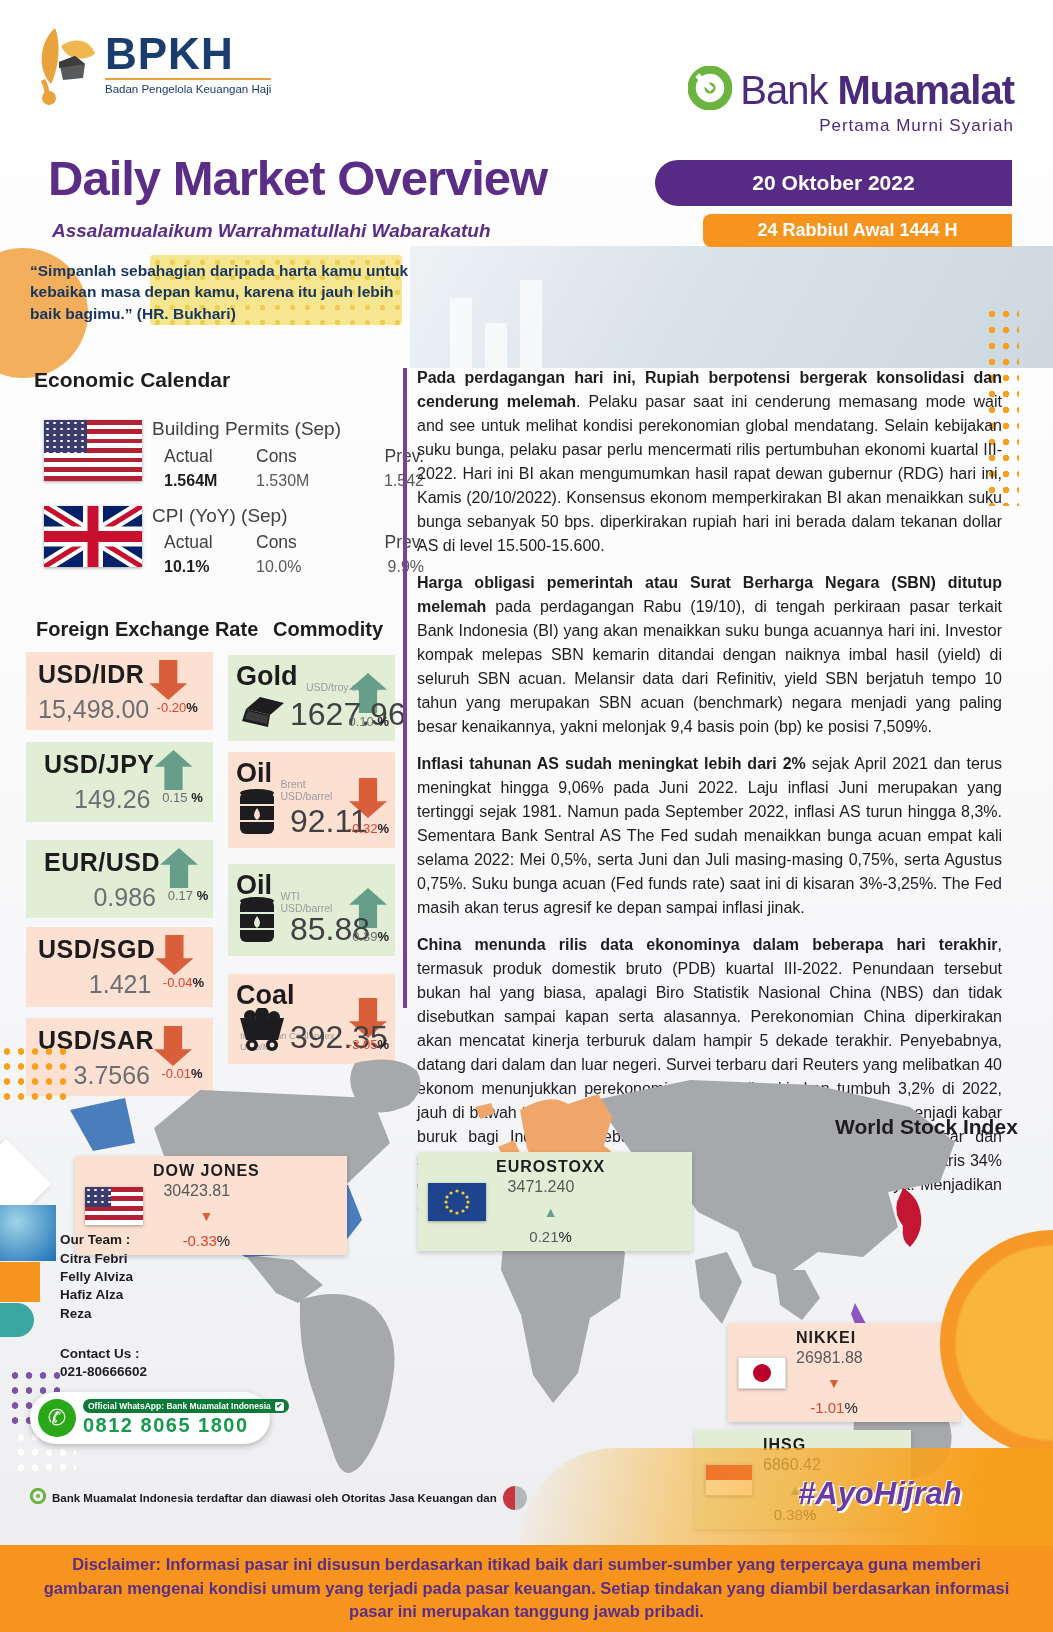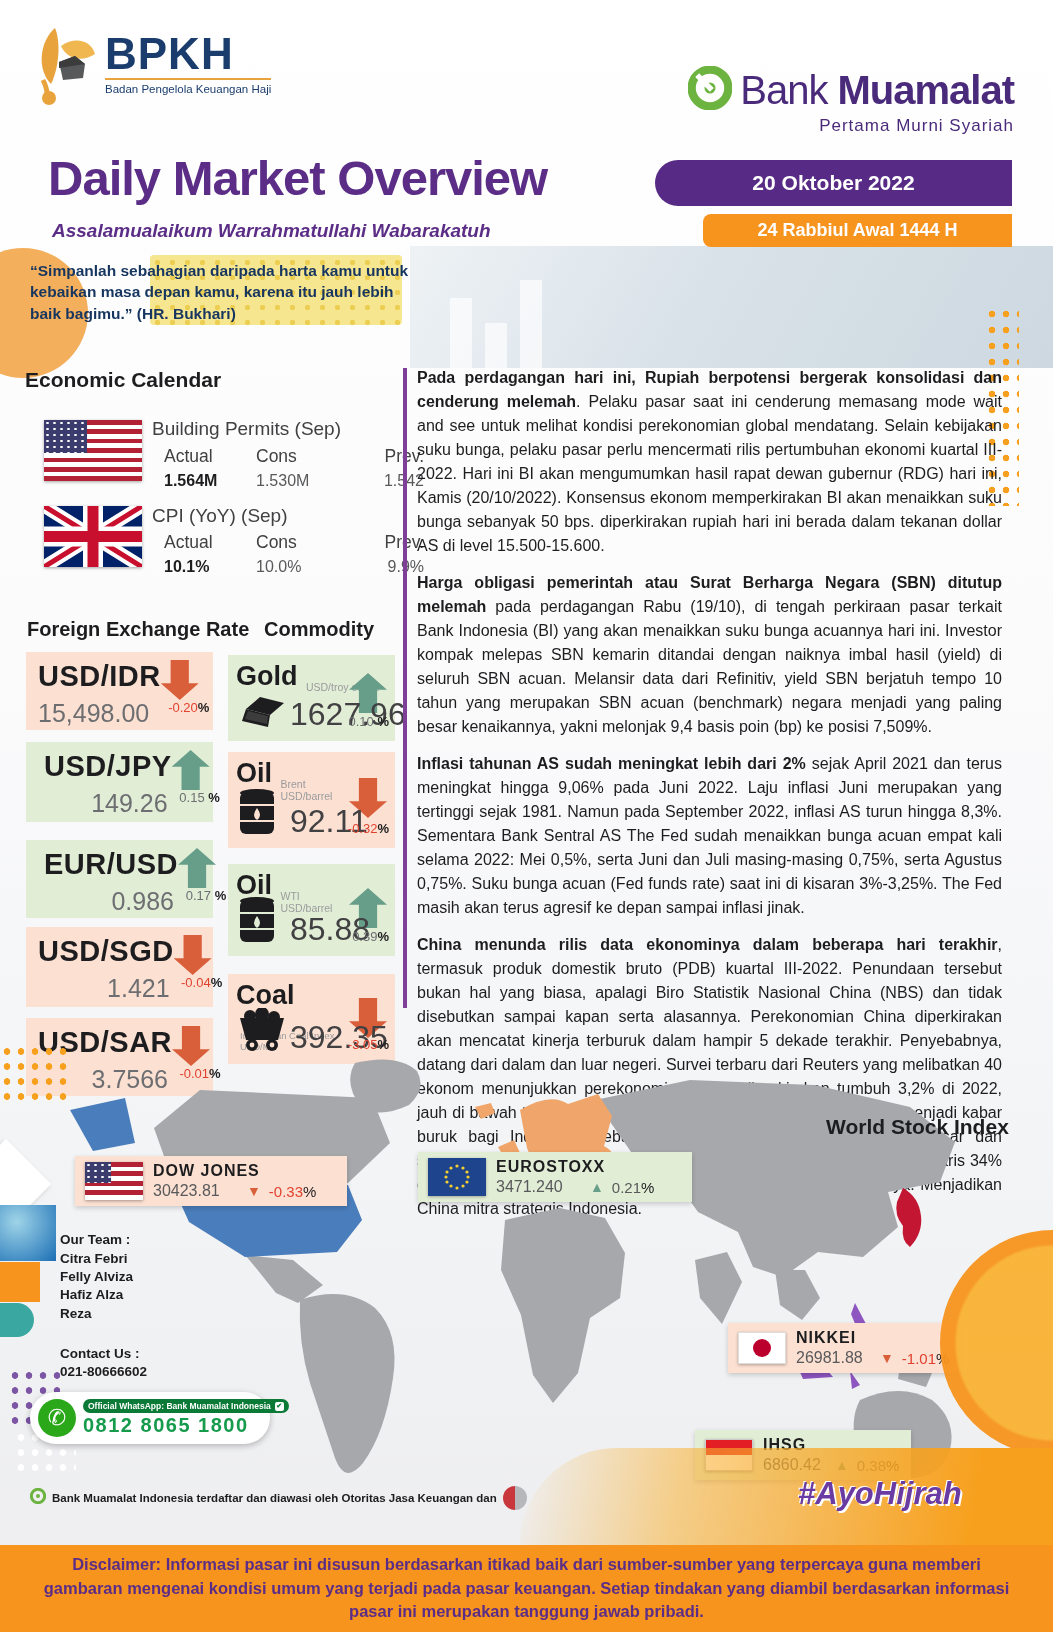--- a/index.html
+++ b/index.html
@@ -36,38 +36,38 @@
                       border-radius:4px; }
   .photo-band { position:absolute; left:410px; top:246px; width:643px; height:122px;
                 background:linear-gradient(120deg,#eef2f5 0%,#d9e2e9 45%,#cdd8e0 100%); }
   .photo-band i { position:absolute; bottom:0; width:22px; background:rgba(255,255,255,.65); }
   .dots-orange-right { position:absolute; left:985px; top:306px; width:34px; height:200px;
                        background-image:radial-gradient(circle,#f7a01d 3px,transparent 3.6px); background-size:14px 16px; }
   .quote { position:absolute; left:30px; top:260px; width:382px; font-size:15.5px; font-weight:bold;
            color:#16355f; line-height:1.38; }
 
   
-  .sec-head { position:absolute; font-size:21px; font-weight:bold; color:#1d1d1f; }
+  .sec-head { position:absolute; font-size:21px; font-weight:bold; color:#1d1d1f;margin-left:9px; }
   .flag { position:absolute; box-shadow:0 1px 3px rgba(0,0,0,.35); }
   .flag-us { background:repeating-linear-gradient(180deg,#b22234 0 4.7px,#fff 4.7px 9.4px); }
   .flag-us::after { content:""; position:absolute; left:0; top:0; width:44%; height:54%; background:#3c3b6e;
                     background-image:radial-gradient(circle,#fff 1px,transparent 1.4px); background-size:7px 6px; }
   .cal-title { position:absolute; font-size:19px; color:#414042; }
   .cal-row { position:absolute; display:flex; }
   .cal-row span { display:inline-block; }
   .c1 { width:92px; } .c2 { width:80px; } .c3 { width:88px; text-align:right; }
   .cal-lab { font-size:17.5px; color:#414042; }
   .cal-val { font-size:16px; color:#58595b; }
   .cal-val .actual { font-weight:bold; color:#1d1d1f; }
 
   
   .fx-card { position:absolute; left:26px; width:187px; padding:8px 10px 6px 12px; }
   .bg-pink { background:#fce0d2; } .bg-green { background:#e2edd6;padding-left:18px; }
   .fx-grid { display:grid; grid-template-columns:1fr 56px; }
-  .fx-pair { font-size:29px; font-weight:bold; color:#1d1d1f; letter-spacing:.5px; }
+  .fx-pair { font-size:25px; font-weight:bold; color:#1d1d1f; letter-spacing:.5px; }
   .fx-val { font-size:25px; color:#6d6e71; margin-top:6px; white-space:nowrap; }
   .arrow { width:38px; height:40px; }
   .arrow-up { background:#679e8a; clip-path:polygon(50% 0,100% 42%,74% 42%,74% 100%,26% 100%,26% 42%,0 42%); }
   .arrow-down { background:#d95f3b; clip-path:polygon(50% 100%,100% 58%,74% 58%,74% 0,26% 0,26% 58%,0 58%); }
   .chg { font-size:13px; color:#6d6e71; white-space:nowrap; }
   .chg .neg { color:#e2412f; }
   .chg .pct { color:#1d1d1f; font-weight:bold; }
   .cm-card { position:absolute; left:228px; width:167px; padding:6px 8px; }
   .cm-name { font-size:27px; font-weight:bold; color:#1d1d1f; display:inline-block; }
   .cm-spec { display:inline-block; font-size:10.5px; color:#9a9b9e; white-space:pre-line; line-height:1.15;
@@ -82,21 +82,21 @@
   .articles { position:absolute; left:417px; top:366px; width:585px; }
   .articles p { font-size:16px; line-height:1.5; color:#1d1d1f; text-align:justify; margin-bottom:13px; }
   .articles b { font-weight:bold; }
 
   
   .map-svg { position:absolute; left:50px; top:1055px; }
   .wsi-head { left:826px; top:1115px; }
   .idx-box { position:absolute; display:flex; align-items:center; gap:10px; padding:6px 10px;
              box-shadow:0 2px 5px rgba(0,0,0,.18); }
   .idx-name { font-size:16px; font-weight:bold; color:#1d1d1f; letter-spacing:1px; }
-  .idx-row { display:flex; align-items:center; gap:8px; margin-top:2px; }
+  .idx-row { display:flex; align-items:center; gap:8px; margin-top:2px;flex-direction:column; }
   .idx-val { font-size:16px; color:#58595b; min-width:86px; }
   .tri { font-size:14px; }
   .tri-down { color:#d95f3b; } .tri-up { color:#679e8a; }
   .idx-chg { font-size:15px; color:#58595b; }
   .idx-chg.neg { color:#e2412f; }
   .idx-chg .pct { color:#1d1d1f; }
   .flag-box { width:58px; height:38px; position:relative; flex:0 0 auto; box-shadow:0 1px 3px rgba(0,0,0,.3); }
   .flag-jp { background:#fff; border:1px solid #ddd; }
   .flag-jp::after { content:""; position:absolute; left:50%; top:50%; width:18px; height:18px; margin:-9px 0 0 -9px;
                     background:#bc002d; border-radius:50%; }

